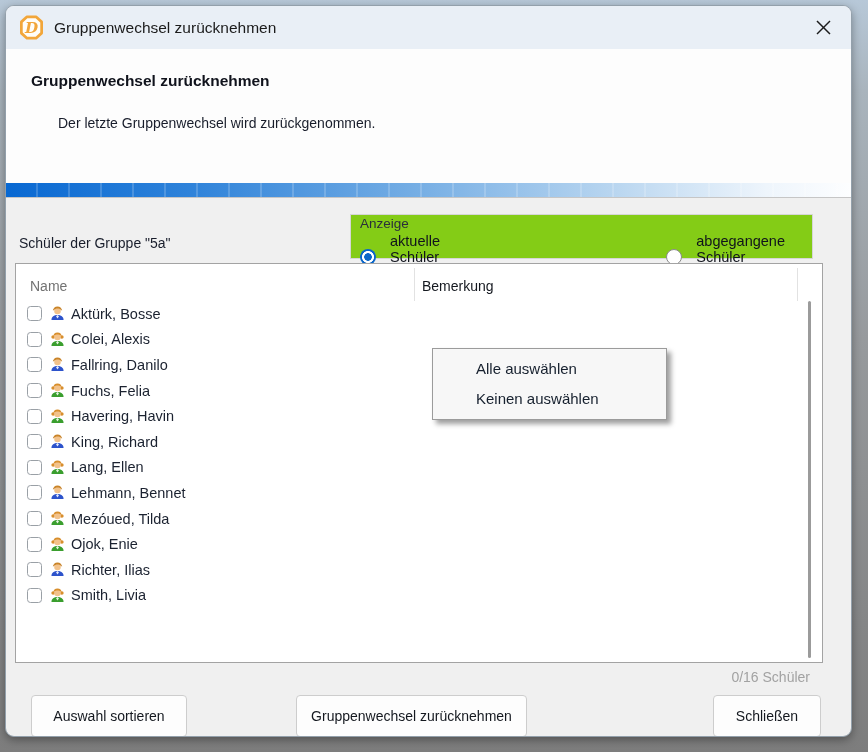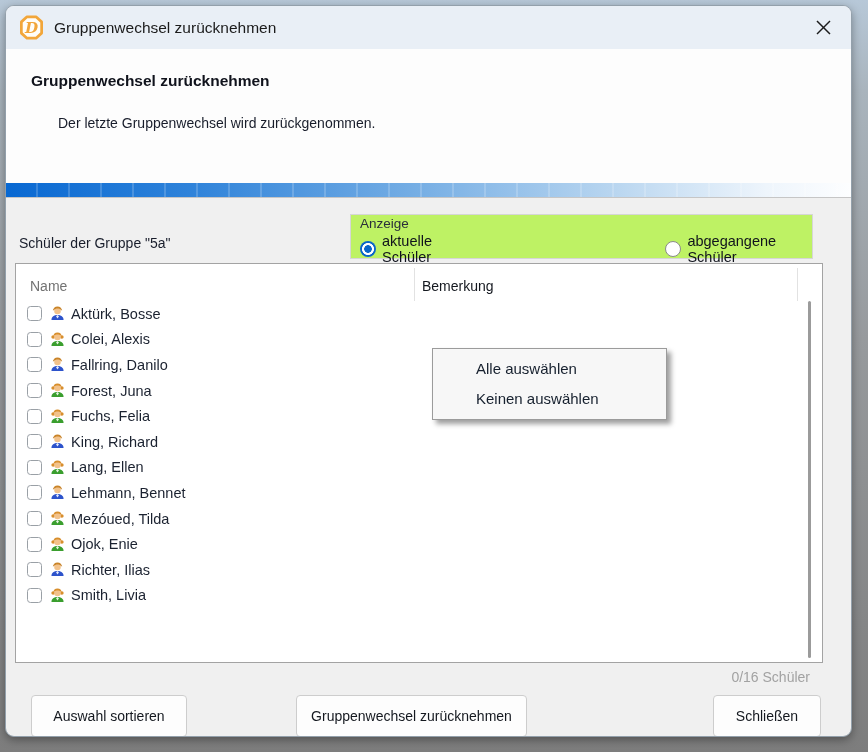--- a/index.html
+++ b/index.html
@@ -27,24 +27,24 @@
   
   .grad-bar { position:absolute; left:0; top:177px; right:0; height:15px;
     background-image:
       repeating-linear-gradient(to right, rgba(255,255,255,0) 0 30px, rgba(255,255,255,.18) 30px 32px),
       linear-gradient(to right,#0868d2 0%,#2f83da 22%,#74ade4 48%,#b9d6f0 72%,#eef5fc 90%,#fdfeff 100%);
     border-bottom:1px solid #c6c6c6; }
 
   
   .list-caption { position:absolute; left:13px; top:229px; font-size:14px; color:#181d2b; }
   .anzeige-box { position:absolute; left:344px; top:208px; width:463px; height:45px;
-    border:1px solid #d6d6d6; background:#bef264; }
+    border:1px solid #d6d6d6; background:#84cc16; }
   .anzeige-legend { position:absolute; left:9px; top:1px; font-size:13.5px; color:#2a2f3a; }
   .radio-row { position:absolute; left:9px; top:18px; right:6px; display:flex; align-items:center; }
-  .radio-opt { display:flex; align-items:center; gap:6px; cursor:pointer; }
+  .radio-opt { display:flex; align-items:flex-end; gap:14px; cursor:pointer; }
   .radio-opt.second { margin-left:198px; }
   .radio-circle { width:16px; height:16px; border-radius:50%; flex:0 0 auto; }
   .radio-circle.on  { background:radial-gradient(circle,#0a66c8 0 31%,#ffffff 36% 50%,#0a66c8 56% 100%); }
   .radio-circle.off { background:#fff; border:1.5px solid #8a8a8a; }
   .radio-label { font-size:14.5px; color:#10131c; }
 
   
   .list { position:absolute; left:9px; top:257px; width:808px; height:400px;
     background:#fff; border:1px solid #a3a3a3; overflow:hidden; }
   .list-header { position:relative; height:37px; }
@@ -158,46 +158,46 @@
     <svg class="sticon" viewBox="0 0 16 16">
             <path d="M3.6 5.4a4.4 3.4 0 0 1 8.8 0c-1.2-1.9-2.9-2.2-4.4-2.2s-3.4.5-4.4 2.2z" fill="#bd7a26"></path>
             <circle cx="8" cy="5.6" r="3.1" fill="#f2c28b"></circle>
             <path d="M4.2 5.1a3.1 3.1 0 0 1 7.6 0c-1-1.5-2.5-1.8-3.8-1.8s-2.9.4-3.8 1.8z" fill="#c98429"></path>
             <path d="M2.3 14.2c0-3.1 2.5-4.7 5.7-4.7s5.7 1.6 5.7 4.7z" fill="#2d53cb"></path>
             <path d="M8 9.5l-1.4 1.1 1.4 2.1 1.4-2.1z" fill="#e3eafb"></path>
           </svg>
     <span class="stname">Fallring, Danilo</span>
   </div>
 
-  <div class="row">
-    <span class="checkbox"></span>
-    <svg class="sticon" viewBox="0 0 16 16">
-            <circle cx="3.9" cy="5.6" r="1.7" fill="#d88e2c"></circle>
-            <circle cx="12.1" cy="5.6" r="1.7" fill="#d88e2c"></circle>
-            <circle cx="8" cy="5.6" r="3.1" fill="#f2c28b"></circle>
-            <path d="M4.2 5.3a3.2 3.2 0 0 1 7.6 0c-.9-1.7-2.4-2-3.8-2s-2.9.3-3.8 2z" fill="#d88e2c"></path>
-            <path d="M2.3 14.2c0-3.1 2.5-4.7 5.7-4.7s5.7 1.6 5.7 4.7z" fill="#3a9e2e"></path>
-            <path d="M8 9.5l-1.4 1.1 1.4 2.1 1.4-2.1z" fill="#e6f4e2"></path>
-          </svg>
-    <span class="stname">Forest, Juna</span>
-  </div>
 
   <div class="row">
     <span class="checkbox"></span>
     <svg class="sticon" viewBox="0 0 16 16">
             <circle cx="3.9" cy="5.6" r="1.7" fill="#d88e2c"></circle>
             <circle cx="12.1" cy="5.6" r="1.7" fill="#d88e2c"></circle>
             <circle cx="8" cy="5.6" r="3.1" fill="#f2c28b"></circle>
             <path d="M4.2 5.3a3.2 3.2 0 0 1 7.6 0c-.9-1.7-2.4-2-3.8-2s-2.9.3-3.8 2z" fill="#d88e2c"></path>
             <path d="M2.3 14.2c0-3.1 2.5-4.7 5.7-4.7s5.7 1.6 5.7 4.7z" fill="#3a9e2e"></path>
             <path d="M8 9.5l-1.4 1.1 1.4 2.1 1.4-2.1z" fill="#e6f4e2"></path>
           </svg>
     <span class="stname">Fuchs, Felia</span>
   </div>
 
+  <div class="row">
+    <span class="checkbox"></span>
+    <svg class="sticon" viewBox="0 0 16 16">
+            <circle cx="3.9" cy="5.6" r="1.7" fill="#d88e2c"></circle>
+            <circle cx="12.1" cy="5.6" r="1.7" fill="#d88e2c"></circle>
+            <circle cx="8" cy="5.6" r="3.1" fill="#f2c28b"></circle>
+            <path d="M4.2 5.3a3.2 3.2 0 0 1 7.6 0c-.9-1.7-2.4-2-3.8-2s-2.9.3-3.8 2z" fill="#d88e2c"></path>
+            <path d="M2.3 14.2c0-3.1 2.5-4.7 5.7-4.7s5.7 1.6 5.7 4.7z" fill="#3a9e2e"></path>
+            <path d="M8 9.5l-1.4 1.1 1.4 2.1 1.4-2.1z" fill="#e6f4e2"></path>
+          </svg>
+    <span class="stname">Havering, Havin</span>
+  </div>
 
   <div class="row">
     <span class="checkbox"></span>
     <svg class="sticon" viewBox="0 0 16 16">
             <path d="M3.6 5.4a4.4 3.4 0 0 1 8.8 0c-1.2-1.9-2.9-2.2-4.4-2.2s-3.4.5-4.4 2.2z" fill="#bd7a26"></path>
             <circle cx="8" cy="5.6" r="3.1" fill="#f2c28b"></circle>
             <path d="M4.2 5.1a3.1 3.1 0 0 1 7.6 0c-1-1.5-2.5-1.8-3.8-1.8s-2.9.4-3.8 1.8z" fill="#c98429"></path>
             <path d="M2.3 14.2c0-3.1 2.5-4.7 5.7-4.7s5.7 1.6 5.7 4.7z" fill="#2d53cb"></path>
             <path d="M8 9.5l-1.4 1.1 1.4 2.1 1.4-2.1z" fill="#e3eafb"></path>
           </svg>

